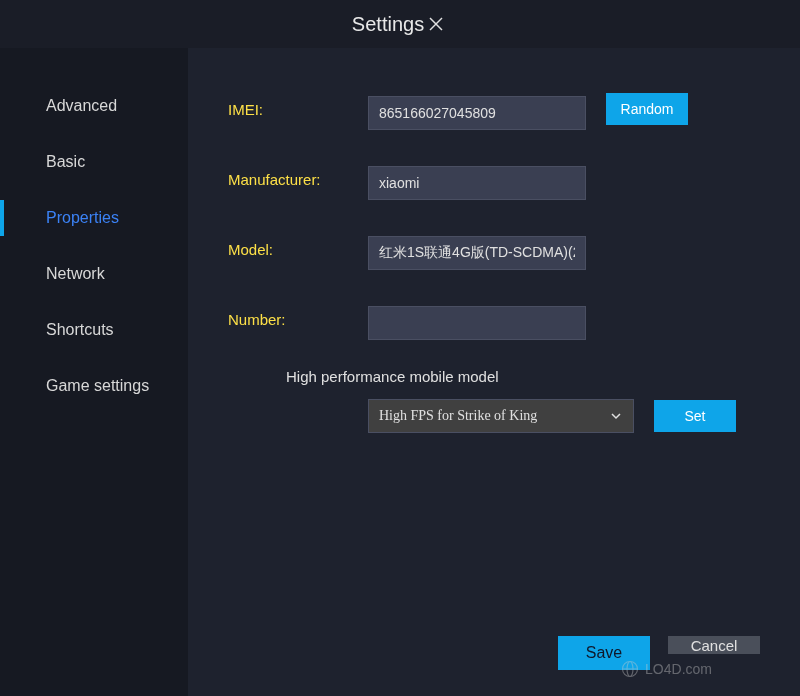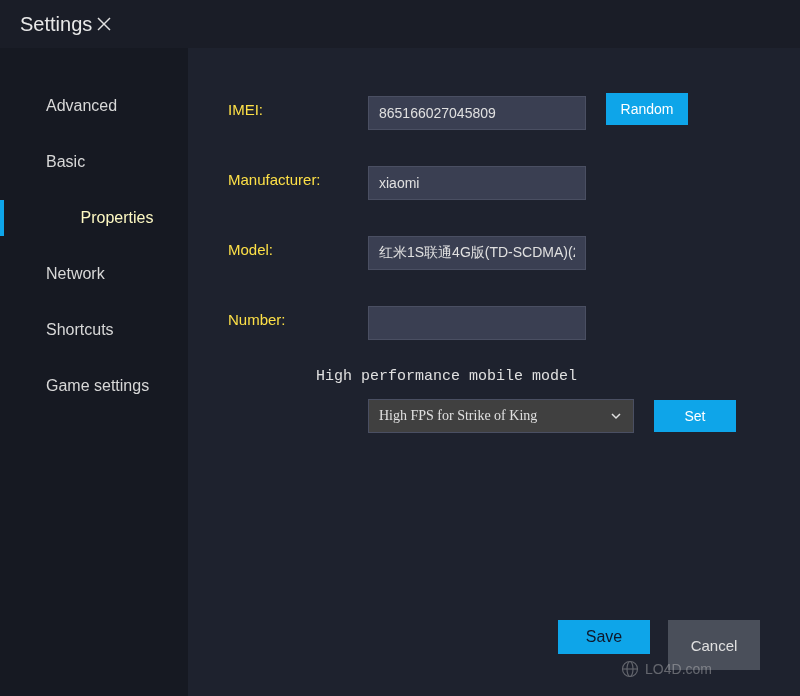--- a/index.html
+++ b/index.html
@@ -13,21 +13,21 @@
       background: #1e222e;
       font-family: "Segoe UI", Arial, sans-serif;
       color: #e0e0e0;
       overflow: hidden;
       position: relative;
     }
     .titlebar {
       height: 48px;
       display: flex;
       align-items: center;
-      justify-content: flex-start;
+      justify-content: center;
       padding: 0 20px;
       background: #1a1d27;
     }
     .titlebar .title {
       font-size: 20px;
       font-weight: 400;
       color: #e8e8e8;
     }
     .close-btn {
       width: 24px;
@@ -55,22 +55,21 @@
       height: 56px;
       display: flex;
       align-items: center;
       padding-left: 46px;
       font-size: 16px;
       color: #d8d8d8;
       cursor: pointer;
       position: relative;
     }
     .sidebar-item.active {
-      color: #fef9c3;
-      justify-content: center;
+      color: #3b82f6;
     }
     .sidebar-item.active::before {
       content: "";
       position: absolute;
       left: 0;
       top: 10px;
       bottom: 10px;
       width: 4px;
       background: #0ea5e9;
     }
@@ -109,22 +108,21 @@
       color: #fff;
       border: none;
       font-size: 14px;
       cursor: pointer;
       font-family: inherit;
     }
     .section-heading {
       font-size: 15px;
       color: #e0e0e0;
       margin-bottom: 14px;
-      margin-left: 88px;
-      font-family: Liberation Mono, monospace;
+      margin-left: 58px;
     }
     .select-row {
       display: flex;
       align-items: center;
       margin-left: 140px;
     }
     .custom-select {
       width: 266px;
       height: 34px;
       background: #404040;
@@ -158,21 +156,21 @@
       height: 34px;
       background: #0ea5e9;
       color: #0f172a;
       border: none;
       font-size: 16px;
       cursor: pointer;
       font-family: inherit;
     }
     .cancel-btn {
       width: 92px;
-      height: 50px;
+      height: 18px;
       background: #4a4f5a;
       color: #e0e0e0;
       border: none;
       font-size: 15px;
       cursor: pointer;
       font-family: inherit;
     }
     .watermark {
       position: absolute;
       bottom: 18px;

